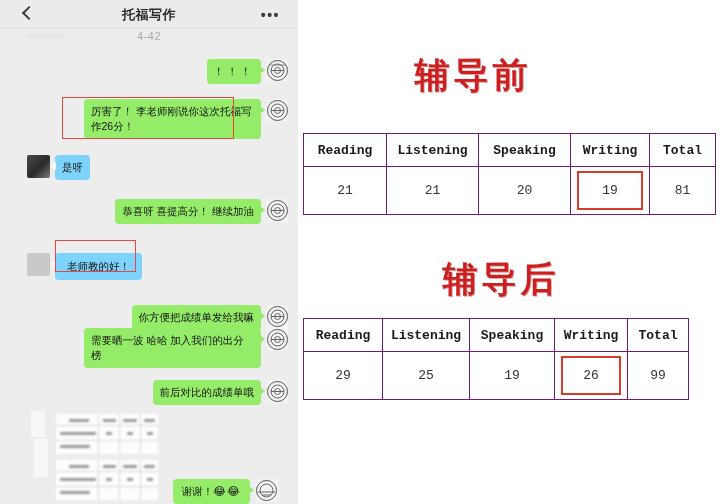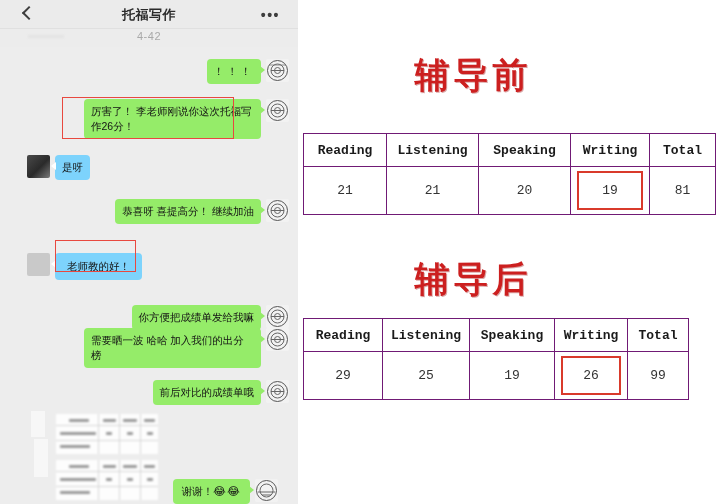--- a/index.html
+++ b/index.html
@@ -412,21 +412,21 @@
         <td>20</td>
         <td class="hl">
           <span class="cellbox"></span>
           <span>19</span>
         </td>
         <td>81</td>
       </tr>
     </tbody>
   </table>
 
-  <div class="section-title" style="top:256px;">辅导后</div>
+  <div class="section-title" style="top:256px;padding-left:28px;">辅导后</div>
 
   <table class="score-table" style="left:5px; top:318px; width:370px;">
     <thead>
       <tr>
         <th style="width:76px;">Reading</th>
         <th style="width:84px;">Listening</th>
         <th style="width:82px;">Speaking</th>
         <th style="width:70px;">Writing</th>
         <th style="width:58px;">Total</th>
       </tr>

